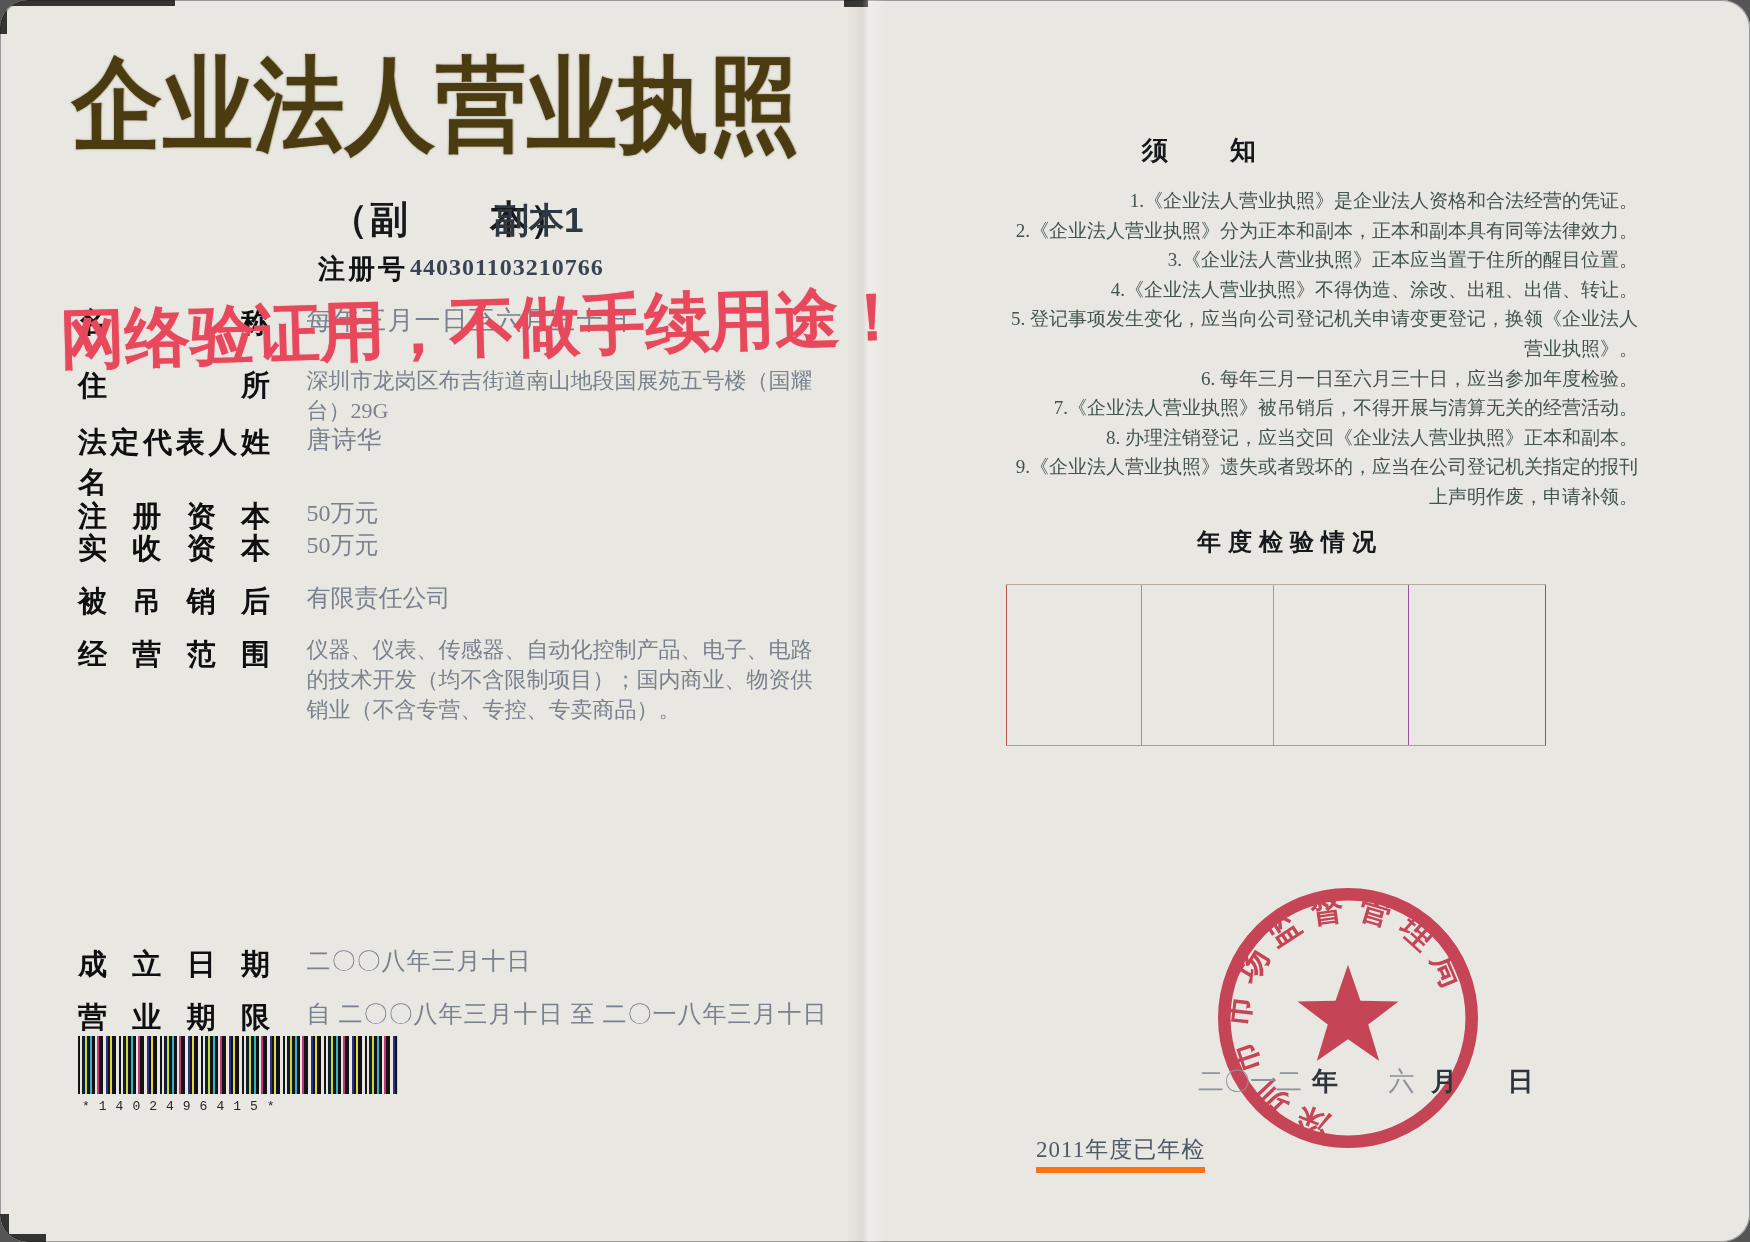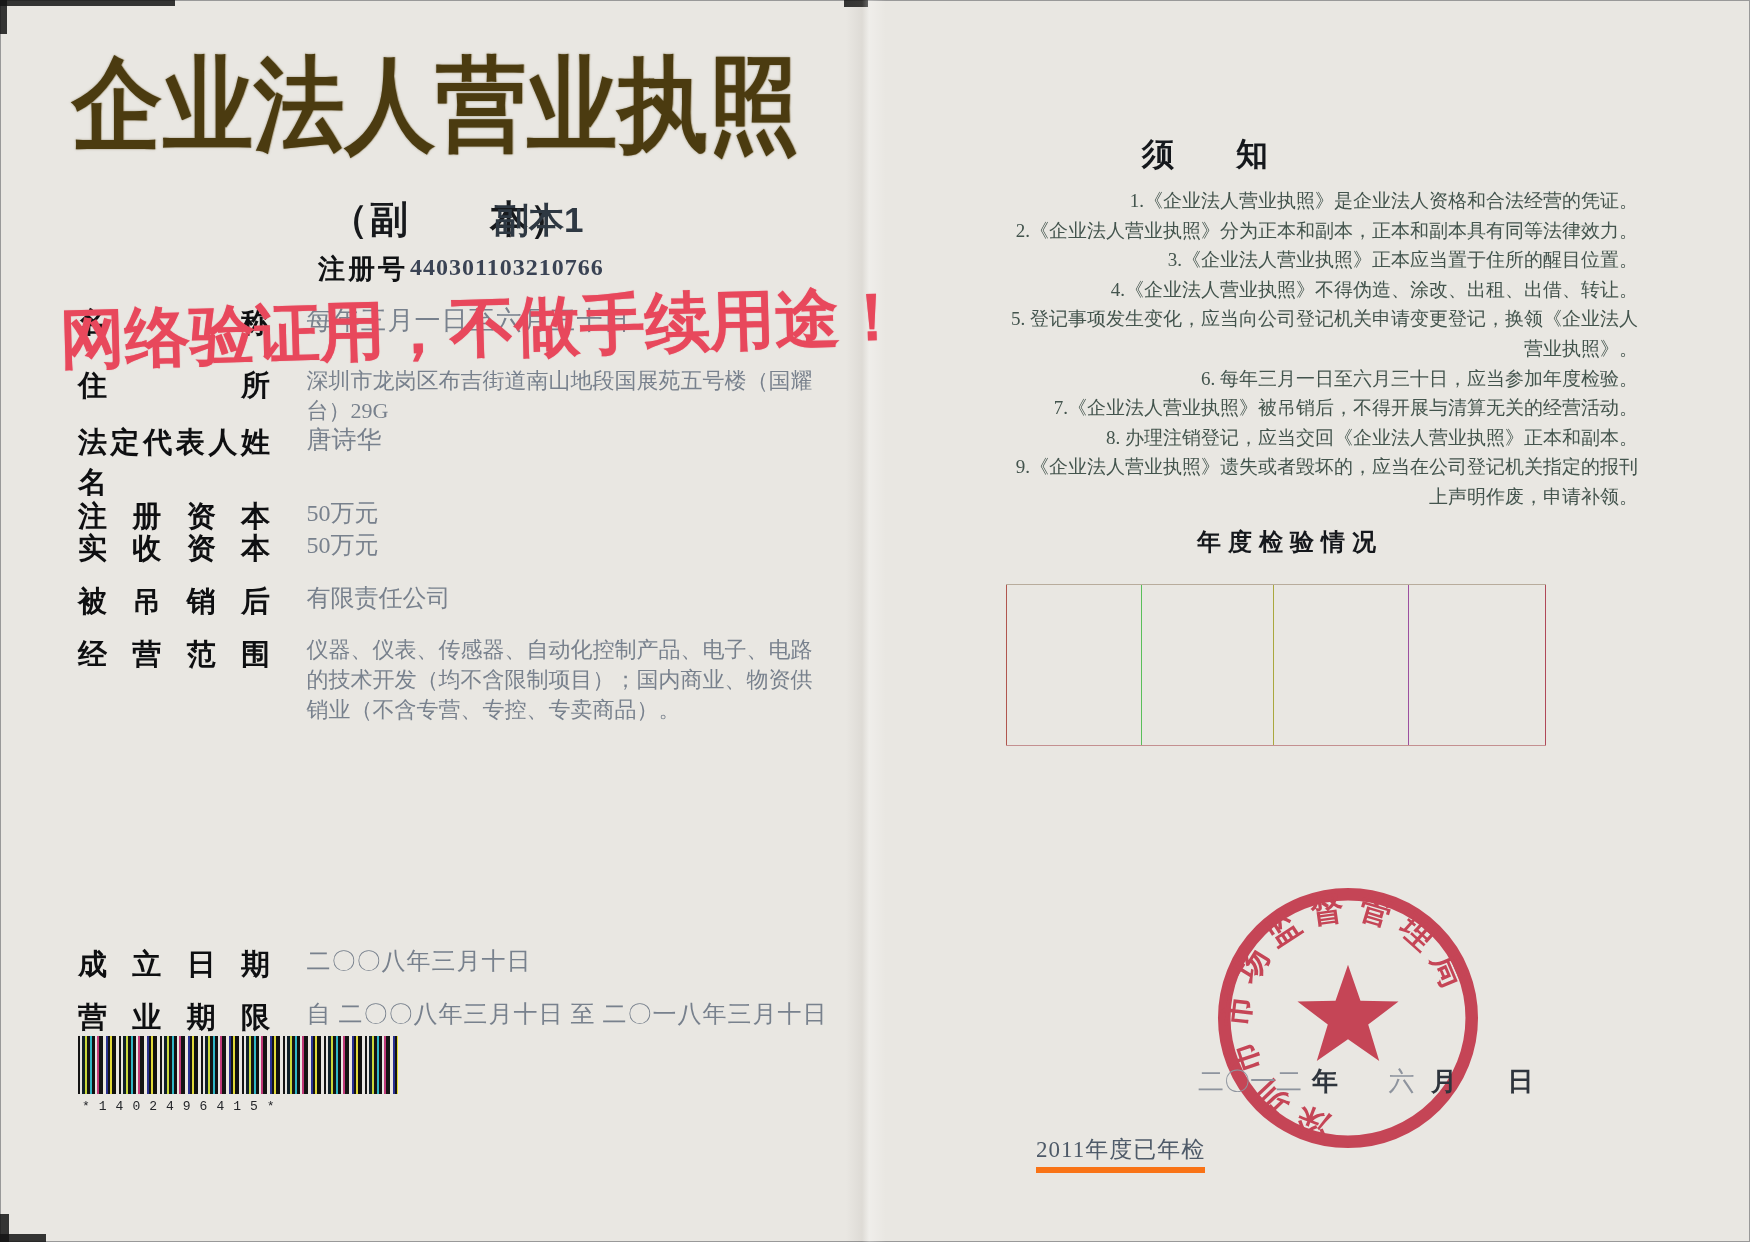--- a/index.html
+++ b/index.html
@@ -6,20 +6,21 @@
   body{
     font-family:"Liberation Sans",sans-serif;
     background:#555;
   }
   .page{
     position:relative;
     width:1750px;height:1242px;
     background:#e9e7e2;
     overflow:hidden;
     box-shadow:0 0 0 1px #999 inset;
+    border-radius:28px;
   }
   
   .crease{
     position:absolute;top:0;left:846px;width:40px;height:1242px;
     background:linear-gradient(90deg,rgba(0,0,0,0) 0%,rgba(110,100,90,.09) 40%,rgba(255,255,255,.28) 58%,rgba(0,0,0,0) 100%);
   }
   .scan-mark{position:absolute;background:#141414;opacity:.85;}
 
   
   .title{
@@ -83,21 +84,21 @@
     position:absolute;left:60px;top:296px;width:840px;
     font-size:65px;font-weight:900;color:#e8485c;
     letter-spacing:0px;white-space:nowrap;
     transform:rotate(-1.6deg);transform-origin:left center;
     text-shadow:0 0 1px rgba(232,72,92,.6);
   }
 
   
   .notice-header{
     position:absolute;left:1142px;top:133px;
-    font-size:32px;font-weight:750;color:#15181c;letter-spacing:62px;white-space:nowrap;
+    font-size:26px;font-weight:750;color:#15181c;letter-spacing:62px;white-space:nowrap;
   }
   .notice{
     position:absolute;left:1004px;top:186px;width:634px;
     font-family:"Liberation Serif",serif;
     font-size:19px;line-height:29.6px;color:#43544d;text-align:right;
   }
   .notice-item{padding-left:28px;text-indent:-28px;}
 
   .annual-header{
     position:absolute;left:1197px;top:526px;

